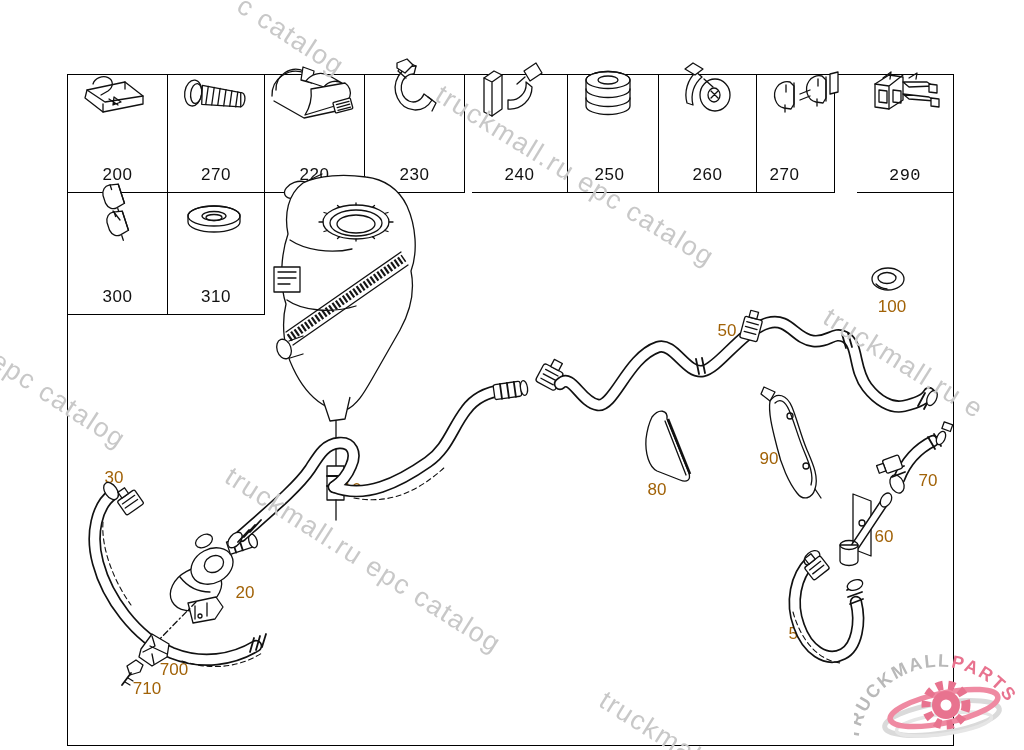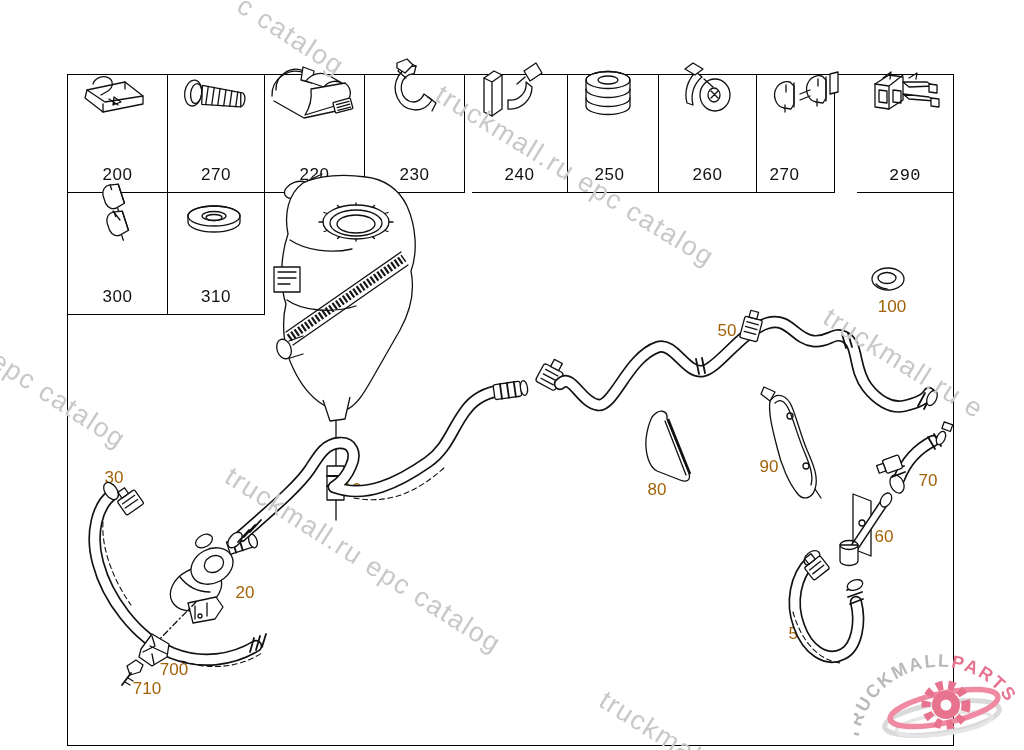--- a/index.html
+++ b/index.html
@@ -331,21 +331,21 @@
   </svg>
 
   <div class="dlabel" style="left:352px;top:490px;">10</div>
   <div class="dlabel" style="left:245px;top:593px;">20</div>
   <div class="dlabel" style="left:114px;top:478px;">30</div>
   <div class="dlabel" style="left:727px;top:331px;">50</div>
   <div class="dlabel" style="left:798px;top:634px;">50</div>
   <div class="dlabel" style="left:884px;top:537px;">60</div>
   <div class="dlabel" style="left:928px;top:481px;">70</div>
   <div class="dlabel" style="left:657px;top:490px;">80</div>
-  <div class="dlabel" style="left:769px;top:459px;margin-top:8px;">90</div>
+  <div class="dlabel" style="left:769px;top:459px;">90</div>
   <div class="dlabel" style="left:892px;top:307px;">100</div>
   <div class="dlabel" style="left:174px;top:670px;">700</div>
   <div class="dlabel" style="left:147px;top:689px;">710</div>
 
   <div class="wm" style="left:248px;top:-10px;transform:rotate(33deg);">c catalog</div>
   <div class="wm" style="left:446px;top:79px;transform:rotate(31.5deg);">truckmall.ru epc catalog</div>
   <div class="wm" style="left:-12px;top:336px;transform:rotate(33deg);">l epc catalog</div>
   <div class="wm" style="left:236px;top:461px;transform:rotate(32.5deg);">truckmall.ru epc catalog</div>
   <div class="wm" style="left:834px;top:302px;transform:rotate(32deg);">truckmall.ru e</div>
   <div class="wm" style="left:610px;top:685px;transform:rotate(32deg);">truckmall</div>

